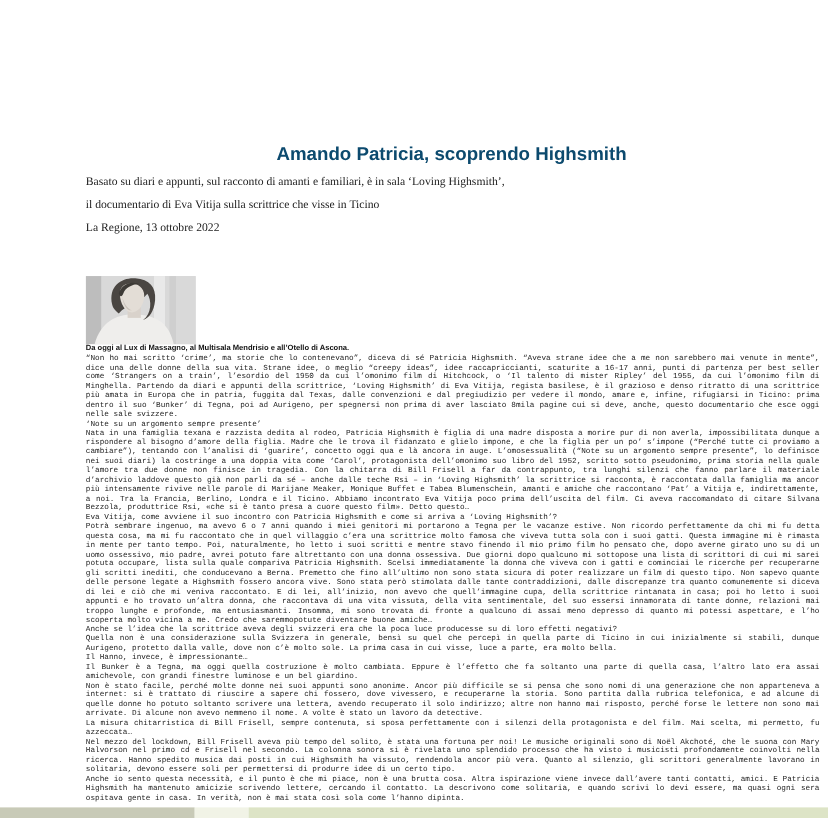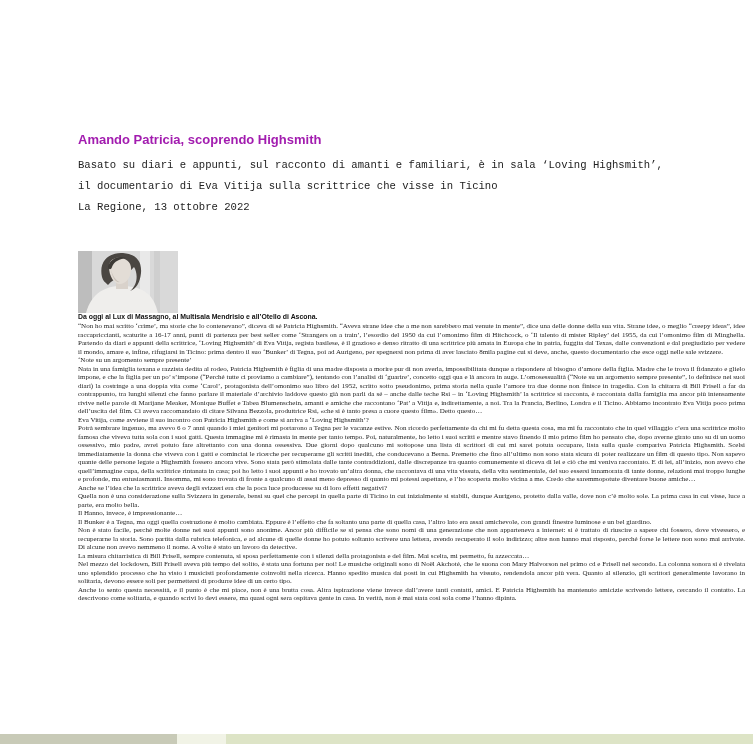--- a/index.html
+++ b/index.html
@@ -10,44 +10,44 @@
     font-family:"Liberation Sans", sans-serif;
     color:#1b1b1b;
     position:relative;
   }
   .page{position:absolute;inset:0;background:#ffffff;}
 
   
   .header{position:absolute;left:78px;top:132px;right:10px;}
   .title{
     font-family:"Liberation Sans", sans-serif;
-    font-weight:bold;font-size:13px;line-height:16px;
-    margin:0 0 7px 0;color:#a21caf;
+    font-weight:bold;font-size:17px;line-height:16px;
+    margin:0 0 7px 0;color:#0c4a6e;text-align:center;
   }
   .hline{
     font-size:10.6px;line-height:21px;color:#222;
-    font-family:Liberation Mono, monospace;
+    font-family:Liberation Serif, serif;
   }
 
   
   .photo{
     position:absolute;left:78px;top:251px;width:100px;height:62px;
     background:#dcdcdc;overflow:hidden;
   }
   .photo svg{display:block;}
 
   
   .caption{
     position:absolute;left:78px;top:313px;right:8px;
     font-family:"Liberation Sans", sans-serif;
     font-weight:bold;font-size:6.9px;line-height:8.5px;color:#111;
   }
   .body-col{
     position:absolute;left:78px;top:322px;width:667px;
-    font-family:Liberation Serif, serif;
+    font-family:Liberation Mono, monospace;
     font-size:7px;line-height:8.5px;color:#1c1c1c;
     text-align:justify;
   }
   .body-col p{margin:0;padding:0;}
 
   
   .hscroll{position:absolute;left:0;bottom:0;width:753px;height:10px;}
   .hscroll .thumb{position:absolute;left:0;top:0;height:10px;width:177px;}
   .hscroll .notch{position:absolute;left:177px;top:0;height:10px;width:49px;}
   .hscroll .track{position:absolute;left:226px;top:0;height:10px;right:0;}

